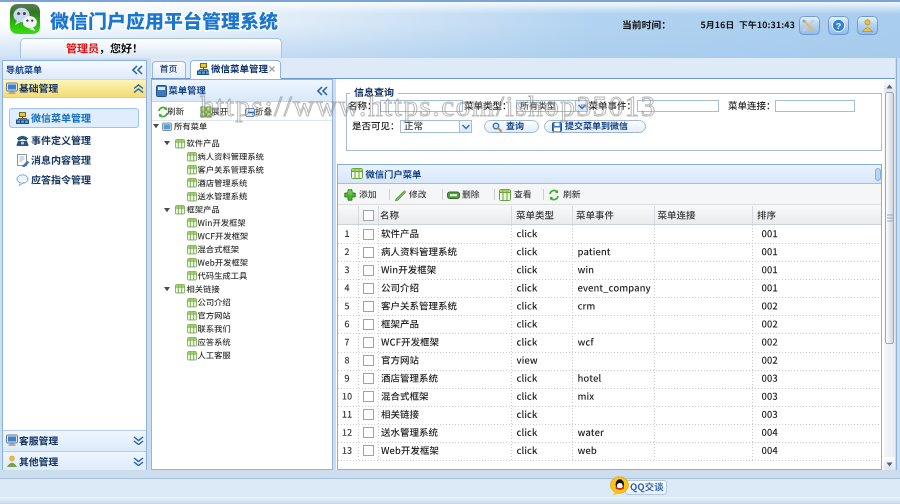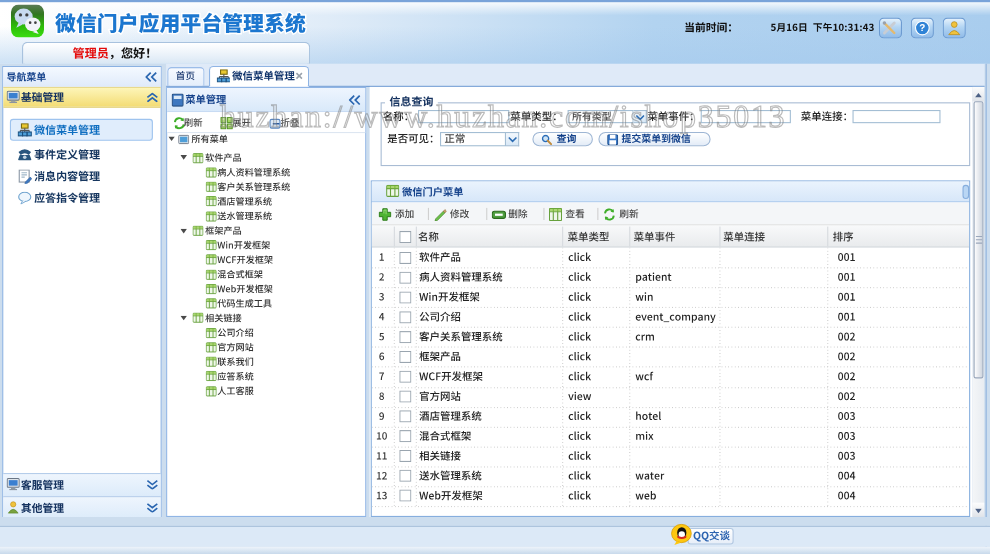--- a/index.html
+++ b/index.html
@@ -590,21 +590,21 @@
 <div style="position:absolute;left:0;top:478px;width:900px;height:19px;background:#dce9f7;border-top:1px solid #a8c0da;box-sizing:border-box"></div>
 <div style="position:absolute;left:0;top:497px;width:900px;height:7px;background:linear-gradient(#eef4fb,#c6d8ea)"></div>
 <div style="position:absolute;left:625px;top:479.5px;width:42px;height:15px;background:linear-gradient(#ffffff,#e7eef8);border:1px solid #b3c9e2;border-radius:3px;box-sizing:border-box"></div>
 <svg style="position:absolute;left:610px;top:475.5px" width="19" height="20">
     <ellipse cx="9.5" cy="9" rx="9" ry="8.3" fill="#fdc711" stroke="#d89b06" stroke-width="0.7"></ellipse>
     <path d="M5 16 L3 19.5 L9 17.3z" fill="#fdc711"></path>
     <ellipse cx="9.8" cy="8.3" rx="4.2" ry="5" fill="#111"></ellipse>
     <ellipse cx="9.8" cy="10" rx="2.9" ry="3" fill="#fff"></ellipse>
     <path d="M5.6 10.8 q4.2 2.6 8.4 0 l-0.2 2 q-4 2.2 -8 0z" fill="#d42a1e"></path>
   </svg>
-<div style="position:absolute;left:200px;top:90px;width:520px;font-family:'Liberation Serif',serif;font-size:29px;letter-spacing:1.6px;color:rgba(255,255,255,0.18);-webkit-text-stroke:1.05px rgba(118,118,118,0.5);white-space:nowrap;z-index:30">huzhan://www.huzhan.com/ishop35013</div>
+<div style="position:absolute;left:200px;top:90px;width:520px;font-family:'Liberation Serif',serif;font-size:29px;letter-spacing:1.6px;color:rgba(255,255,255,0.18);-webkit-text-stroke:1.05px rgba(118,118,118,0.5);white-space:nowrap;z-index:30">https://www.https.com/ishop35013</div>
 <svg style="position:absolute;left:0;top:0;z-index:9;pointer-events:none" width="900" height="504">
     <g transform="translate(50,28.2) scale(0.19)" fill="#1b76cf" stroke="#ffffff" stroke-width="13.6842" paint-order="stroke">
       <use href="#h5FAE" x="0"></use>
       <use href="#h4FE1" x="100"></use>
       <use href="#h95E8" x="200"></use>
       <use href="#h6237" x="300"></use>
       <use href="#h5E94" x="400"></use>
       <use href="#h7528" x="500"></use>
       <use href="#h5E73" x="600"></use>
       <use href="#h53F0" x="700"></use>

